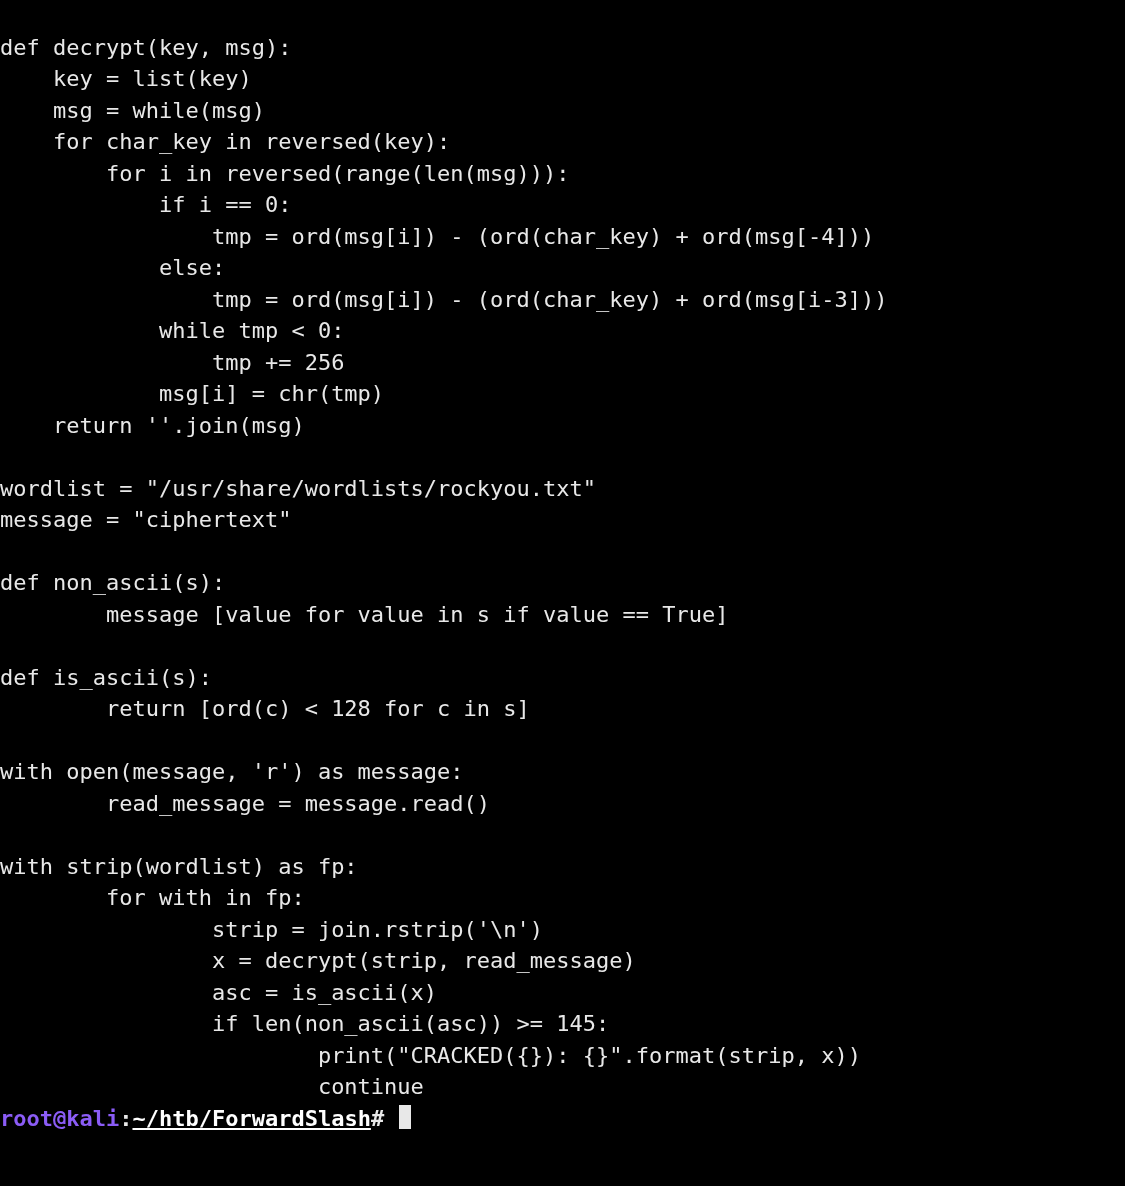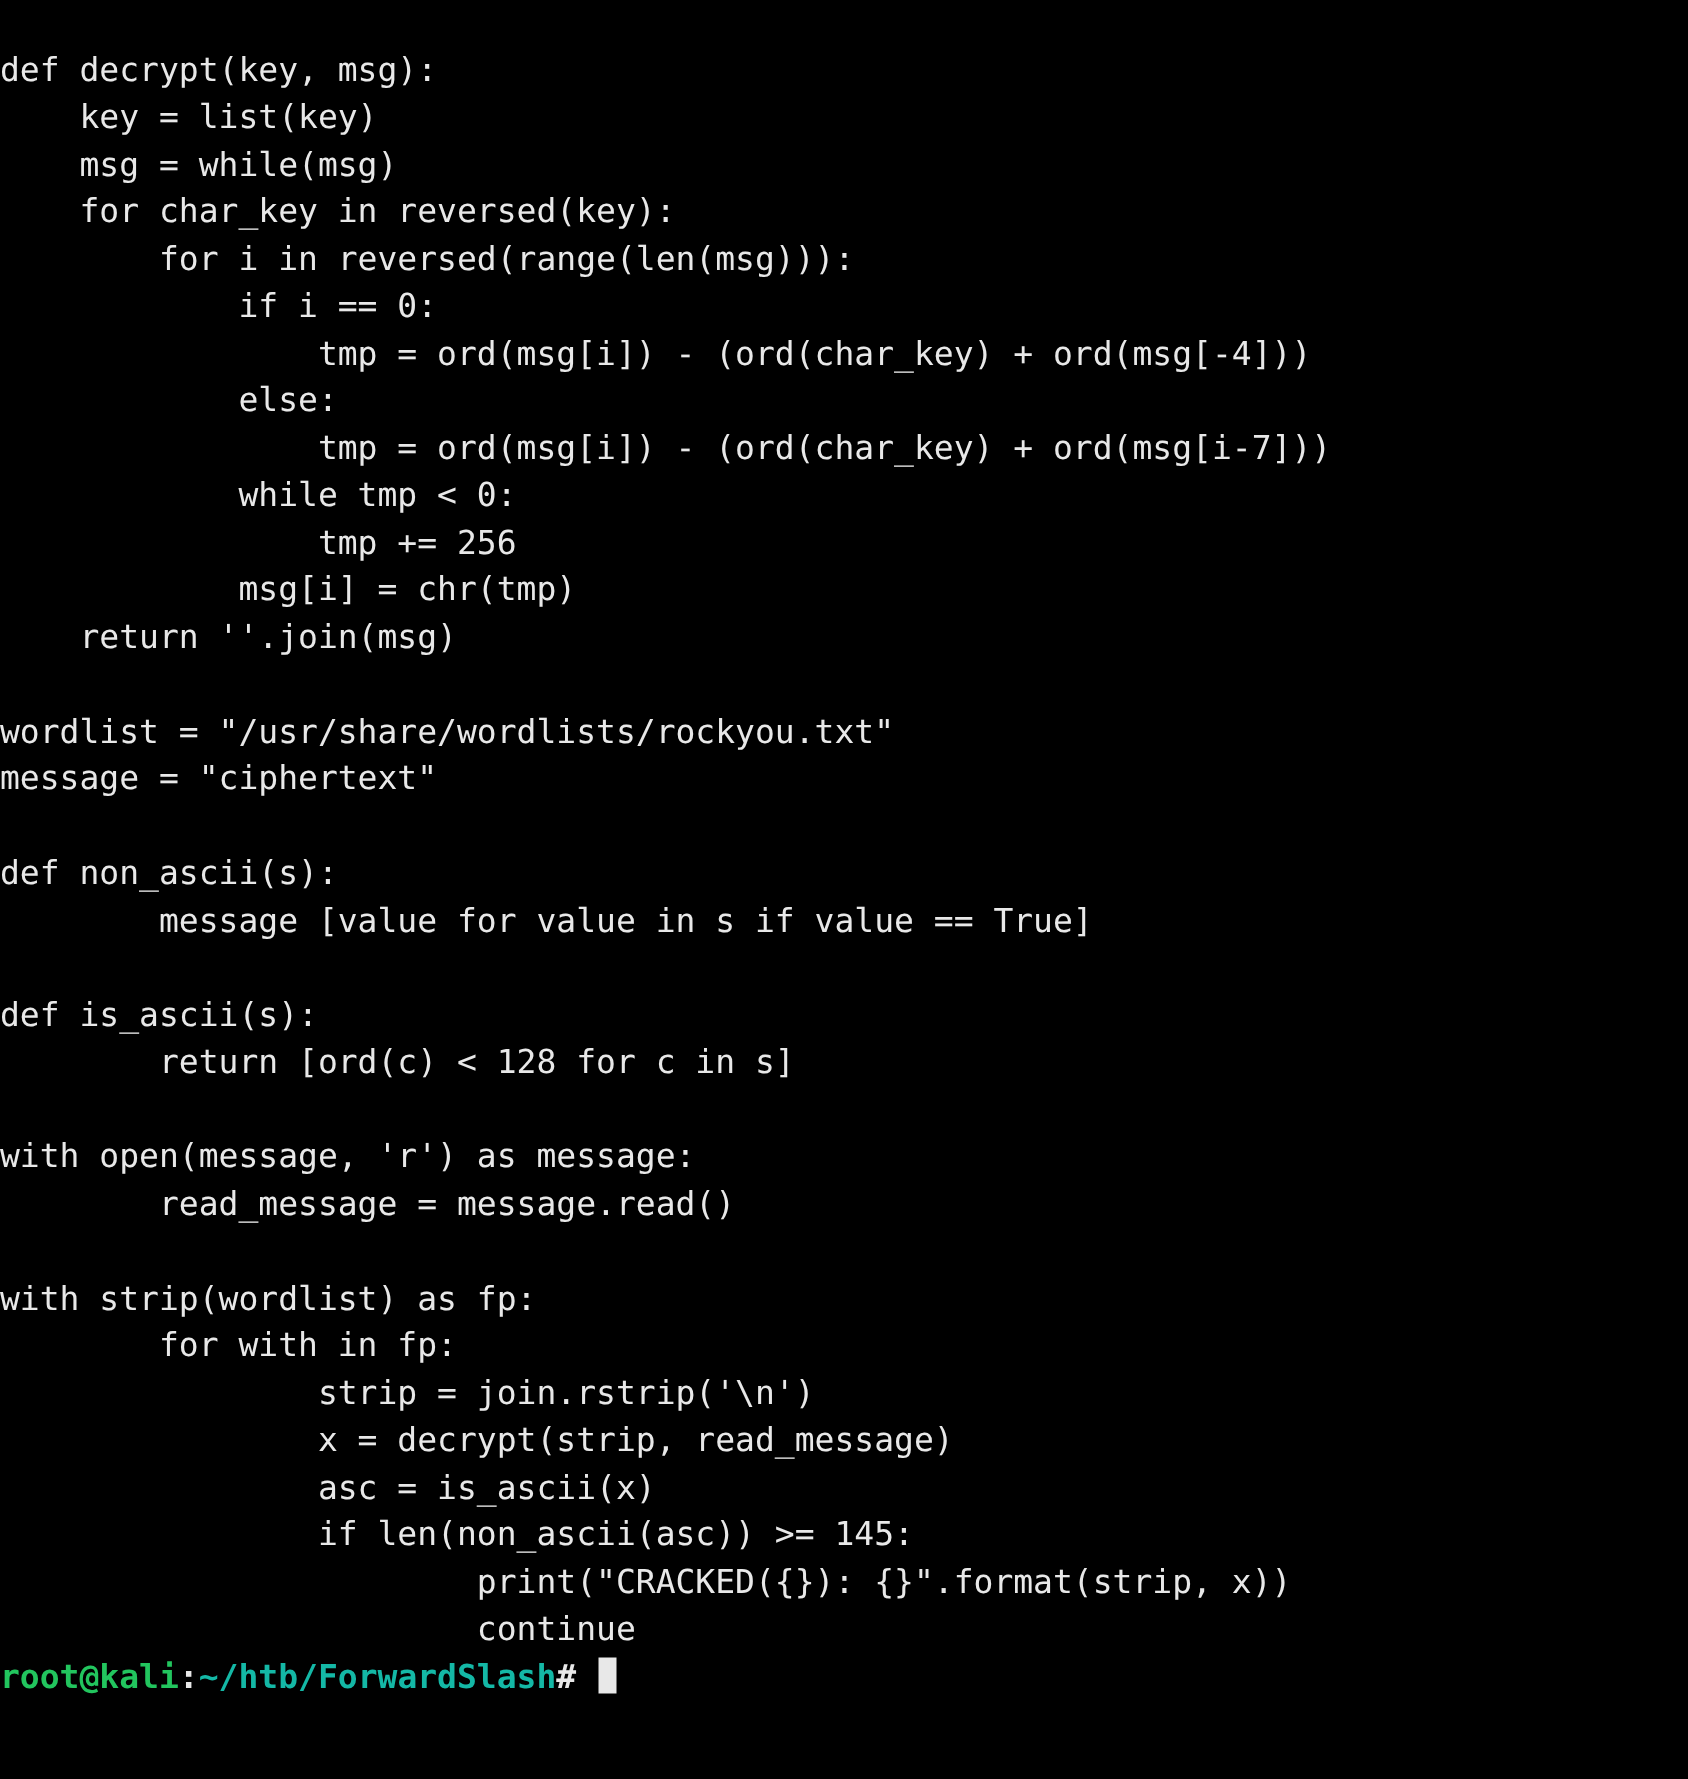--- a/index.html
+++ b/index.html
@@ -11,22 +11,22 @@
     overflow: hidden;
   }
   .terminal {
     font-family: "DejaVu Sans Mono", "Liberation Mono", "Consolas", monospace;
     font-size: 22px;
     line-height: 31.5px;
     color: #e8e8e8;
     white-space: pre;
     padding: 0 0 0 0;
   }
-  .prompt-user { color: #22c55e; font-weight: bold; }
-  .prompt-path { color: #14b8a6; font-weight: bold; }
+  .prompt-user { color: #8b5cf6; font-weight: bold; }
+  .prompt-path { color: #ffffff; font-weight: bold; text-decoration: underline; }
   .prompt-sep  { color: #e8e8e8; font-weight: bold; }
   .cursor {
     display: inline-block;
     width: 12px;
     height: 24px;
     background: #e8e8e8;
     vertical-align: text-bottom;
     margin-bottom: 2px;
     margin-left: 2px;
   }
@@ -36,21 +36,21 @@
 
 <div class="terminal">
 <span>def decrypt(key, msg):</span>
 <span>    key = list(key)</span>
 <span>    msg = while(msg)</span>
 <span>    for char_key in reversed(key):</span>
 <span>        for i in reversed(range(len(msg))):</span>
 <span>            if i == 0:</span>
 <span>                tmp = ord(msg[i]) - (ord(char_key) + ord(msg[-4]))</span>
 <span>            else:</span>
-<span>                tmp = ord(msg[i]) - (ord(char_key) + ord(msg[i-7]))</span>
+<span>                tmp = ord(msg[i]) - (ord(char_key) + ord(msg[i-3]))</span>
 <span>            while tmp &lt; 0:</span>
 <span>                tmp += 256</span>
 <span>            msg[i] = chr(tmp)</span>
 <span>    return ''.join(msg)</span>
 <span></span>
 <span>wordlist = "/usr/share/wordlists/rockyou.txt"</span>
 <span>message = "ciphertext"</span>
 <span></span>
 <span>def non_ascii(s):</span>
 <span>        message [value for value in s if value == True]</span>

